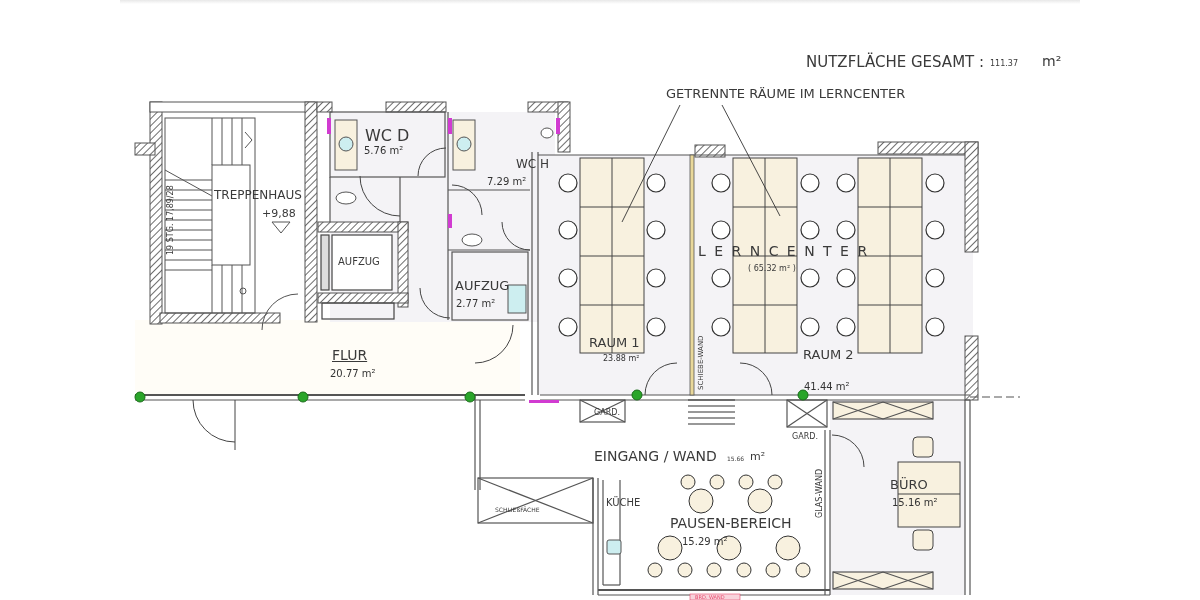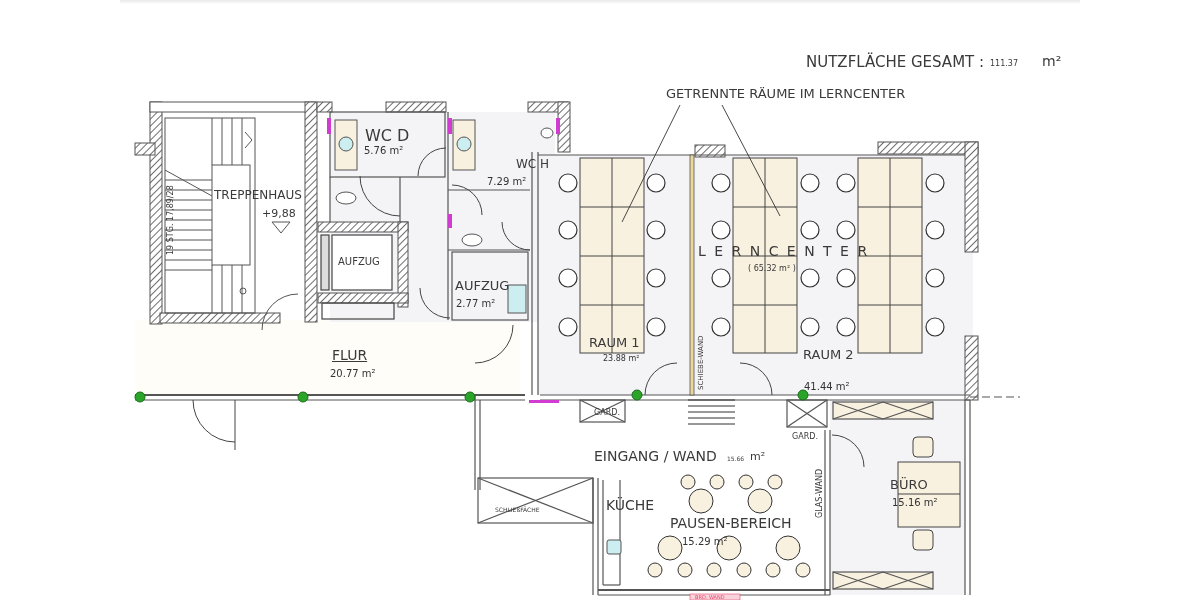--- a/index.html
+++ b/index.html
@@ -299,21 +299,21 @@
 
 <div class="lbl" style="left:594px;top:408px;font-size:8px;">GARD.</div>
 <div class="lbl" style="left:792px;top:432px;font-size:8px;">GARD.</div>
 
 <div class="lbl" style="left:594px;top:448px;font-size:14px;">EINGANG / WAND</div>
 <div class="lbl" style="left:727px;top:455px;font-size:6px;">15.66</div>
 <div class="lbl" style="left:750px;top:450px;font-size:11px;">m²</div>
 
 <div class="lbl" style="left:495px;top:506px;font-size:6px;">SCHLIEßFÄCHE</div>
 
-<div class="lbl" style="left:606px;top:497px;font-size:14px;">KÜCHE</div>
+<div class="lbl" style="left:606px;top:497px;font-size:10px;">KÜCHE</div>
 <div class="lbl" style="left:670px;top:515px;font-size:14px;">PAUSEN-BEREICH</div>
 <div class="area" style="left:682px;top:536px;">15.29 m²</div>
 
 <div class="lbl" style="left:815px;top:518px;font-size:8px;transform:rotate(-90deg);transform-origin:left top;">GLAS-WAND</div>
 
 <div class="lbl" style="left:890px;top:477px;font-size:13px;">BÜRO</div>
 <div class="area" style="left:892px;top:497px;">15.16 m²</div>
 
 <div class="lbl" style="left:695px;top:594px;font-size:5px;color:#e8486b;">BRD. WAND</div>
 

